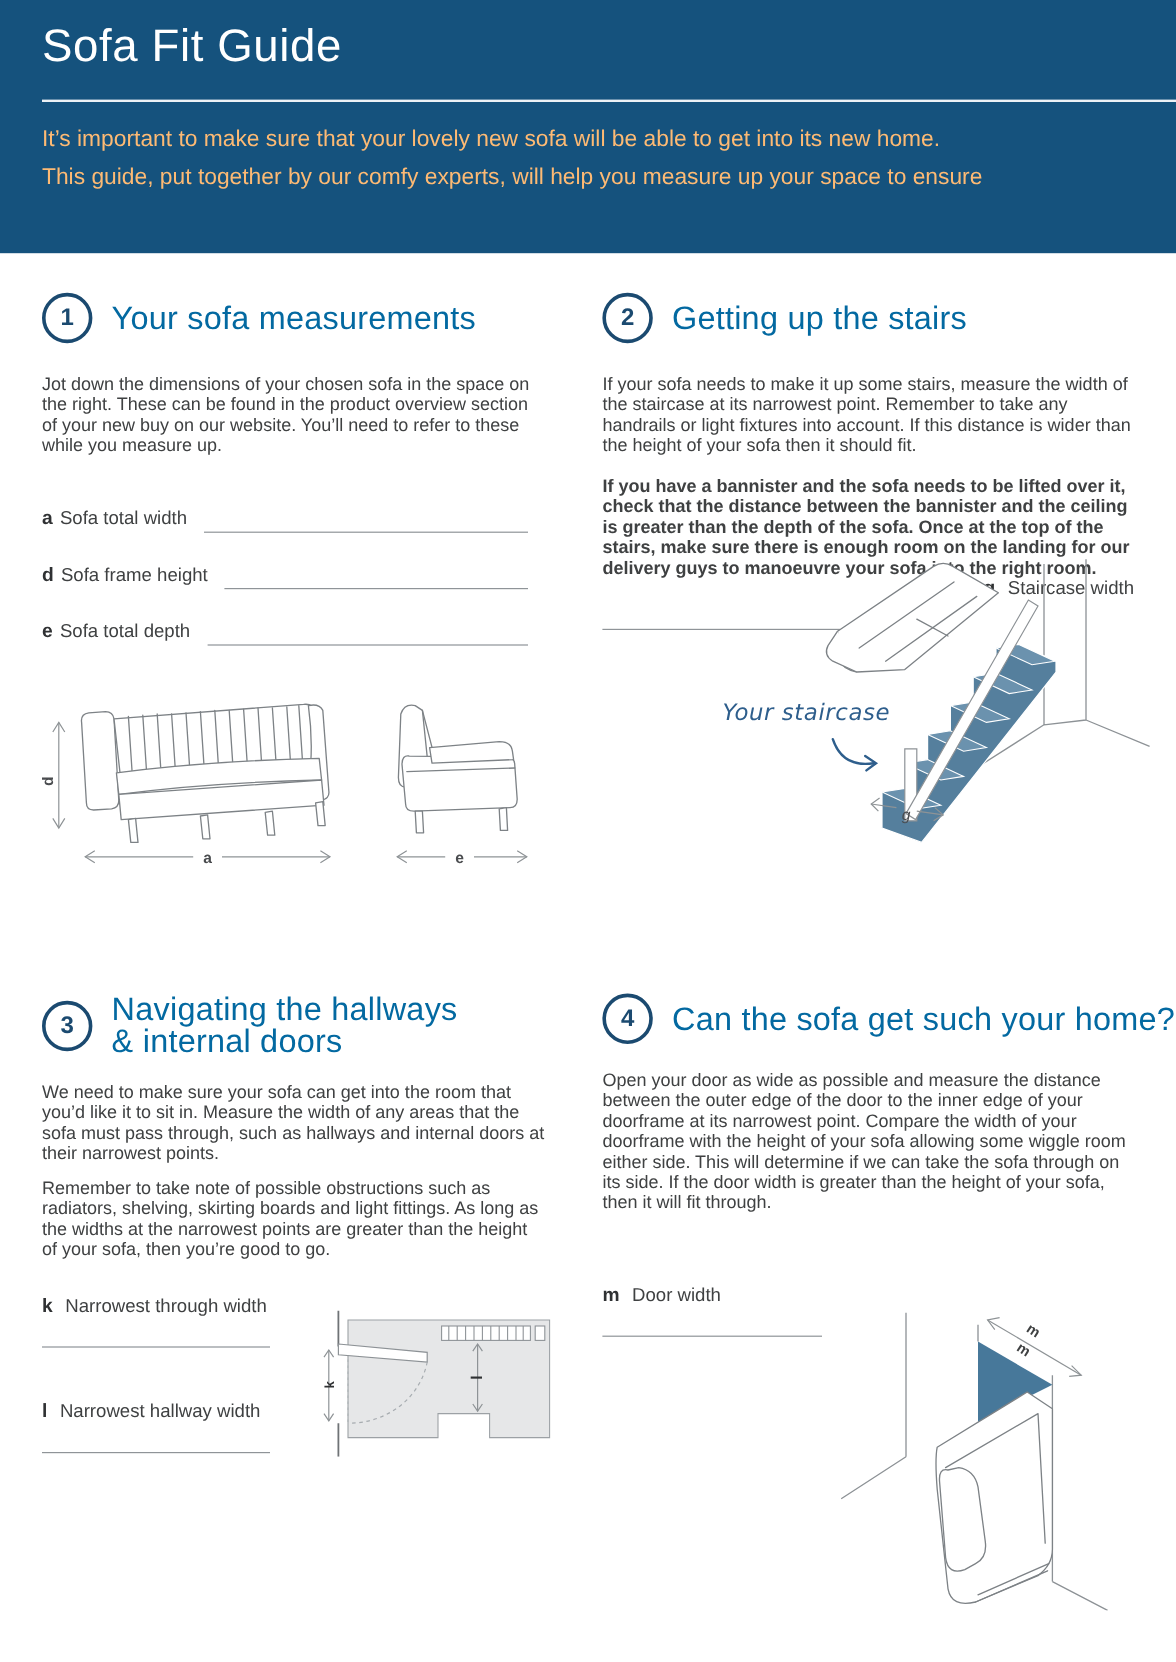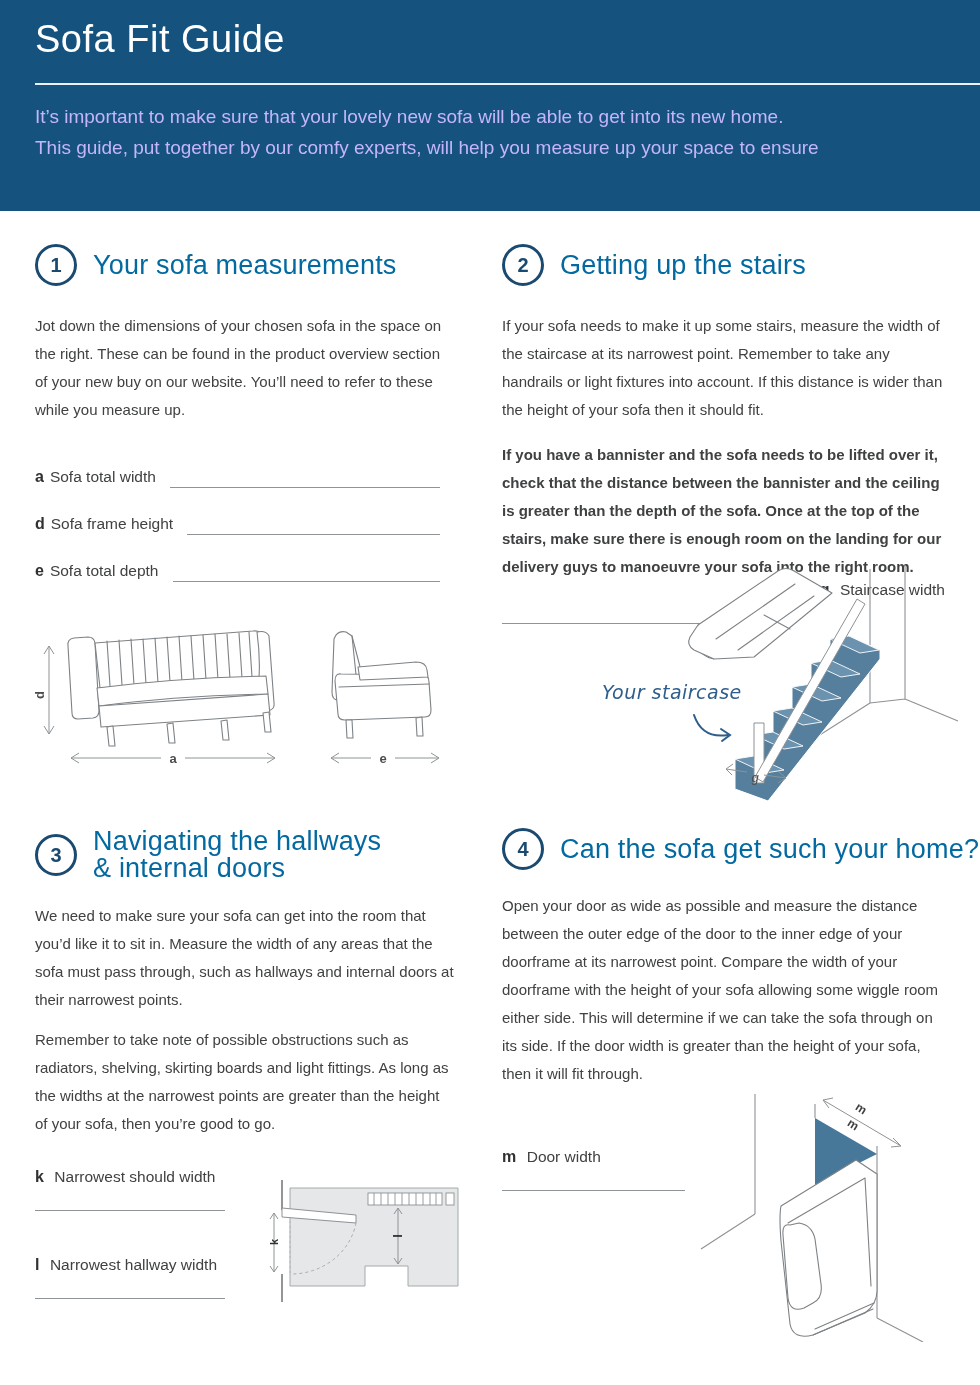--- a/index.html
+++ b/index.html
@@ -8,39 +8,39 @@
     position:relative; width:980px; height:1385px; background:#ffffff;
     font-family:"Liberation Sans", sans-serif; overflow:hidden;
   }
   
   .banner { position:absolute; left:0; top:0; width:980px; height:211px; background:#15527D;text-decoration:underline; }
   .banner-title {
     position:absolute; left:35px; top:18px; color:#ffffff; font-size:38px;
     font-weight:500; letter-spacing:.5px;
   }
   .banner-rule { position:absolute; left:35px; right:0; top:83px; height:2px; background:rgba(255,255,255,.92); }
-  .banner-intro { position:absolute; left:35px; top:101px; color:#c4b5fd; font-size:19px; line-height:31px; font-weight:400; }
+  .banner-intro { position:absolute; left:35px; top:101px; color:#fdba74; font-size:19px; line-height:31px; font-weight:400; }
 
   
   .section { position:absolute; }
   #s1 { left:35px;  top:244px; width:420px; }
   #s2 { left:502px; top:244px; width:443px; }
   #s3 { left:35px;  top:828px; width:420px; }
   #s4 { left:502px; top:828px; width:445px; }
 
   .sec-head { display:flex; align-items:center; gap:16px; }
   .num {
     flex:0 0 auto; width:42px; height:42px; border:3px solid #1B4A70; border-radius:50%;
     display:flex; align-items:center; justify-content:center;
     color:#1B4A70; font-size:20px; font-weight:700;
   }
   .sec-title { color:#0369a1; font-size:27px; font-weight:400; letter-spacing:.2px; line-height:27px; white-space:nowrap; }
   .sec-title.wrap2 { white-space:normal; }
 
-  .body-p { color:#3F4142; font-size:15px; line-height:28px; }
+  .body-p { color:#3F4142; font-size:15px; line-height:17px; }
   #s1 .body-p { margin-top:26px; }
   #s2 .p1 { margin-top:26px; }  #s2 .p2 { margin-top:17px;font-weight:bold; }
   #s3 .p1 { margin-top:20px; }  #s3 .p2 { margin-top:12px; }
   #s4 .p1 { margin-top:22px; }
 
   
   .fkey   { font-weight:700; color:#2f3133; font-size:16px; }
   .flabel { color:#3F4142; font-size:15.5px; margin-left:6px; }
   .fields { margin-top:44px; }
   .frow   { display:flex; align-items:baseline; height:24px; margin-bottom:23px; }
@@ -253,21 +253,21 @@
       <h2 class="sec-title wrap2"><span>Navigating the hallways</span><br>
         <span>&amp; internal doors</span>
       </h2>
     </div>
     <p class="body-p p1">We need to make sure your sofa can get into the room that you’d like it to sit in. Measure the width of any areas that the sofa must pass through, such as hallways and internal doors at their narrowest points.</p>
     <p class="body-p p2">Remember to take note of possible obstructions such as radiators, shelving, skirting boards and light fittings. As long as the widths at the narrowest points are greater than the height of your sofa, then you’re good to go.</p>
 
     <div class="illo-plan">
       <div class="fld-k">
         <span class="fkey">k</span>
-        <span class="flabel">Narrowest should width</span>
+        <span class="flabel">Narrowest through width</span>
       </div>
       <div class="blank-line kline"></div>
       <div class="fld-l">
         <span class="fkey">l</span>
         <span class="flabel">Narrowest hallway width</span>
       </div>
       <div class="blank-line lline"></div>
 
       <svg width="196" height="122" viewBox="0 0 196 122">
 

